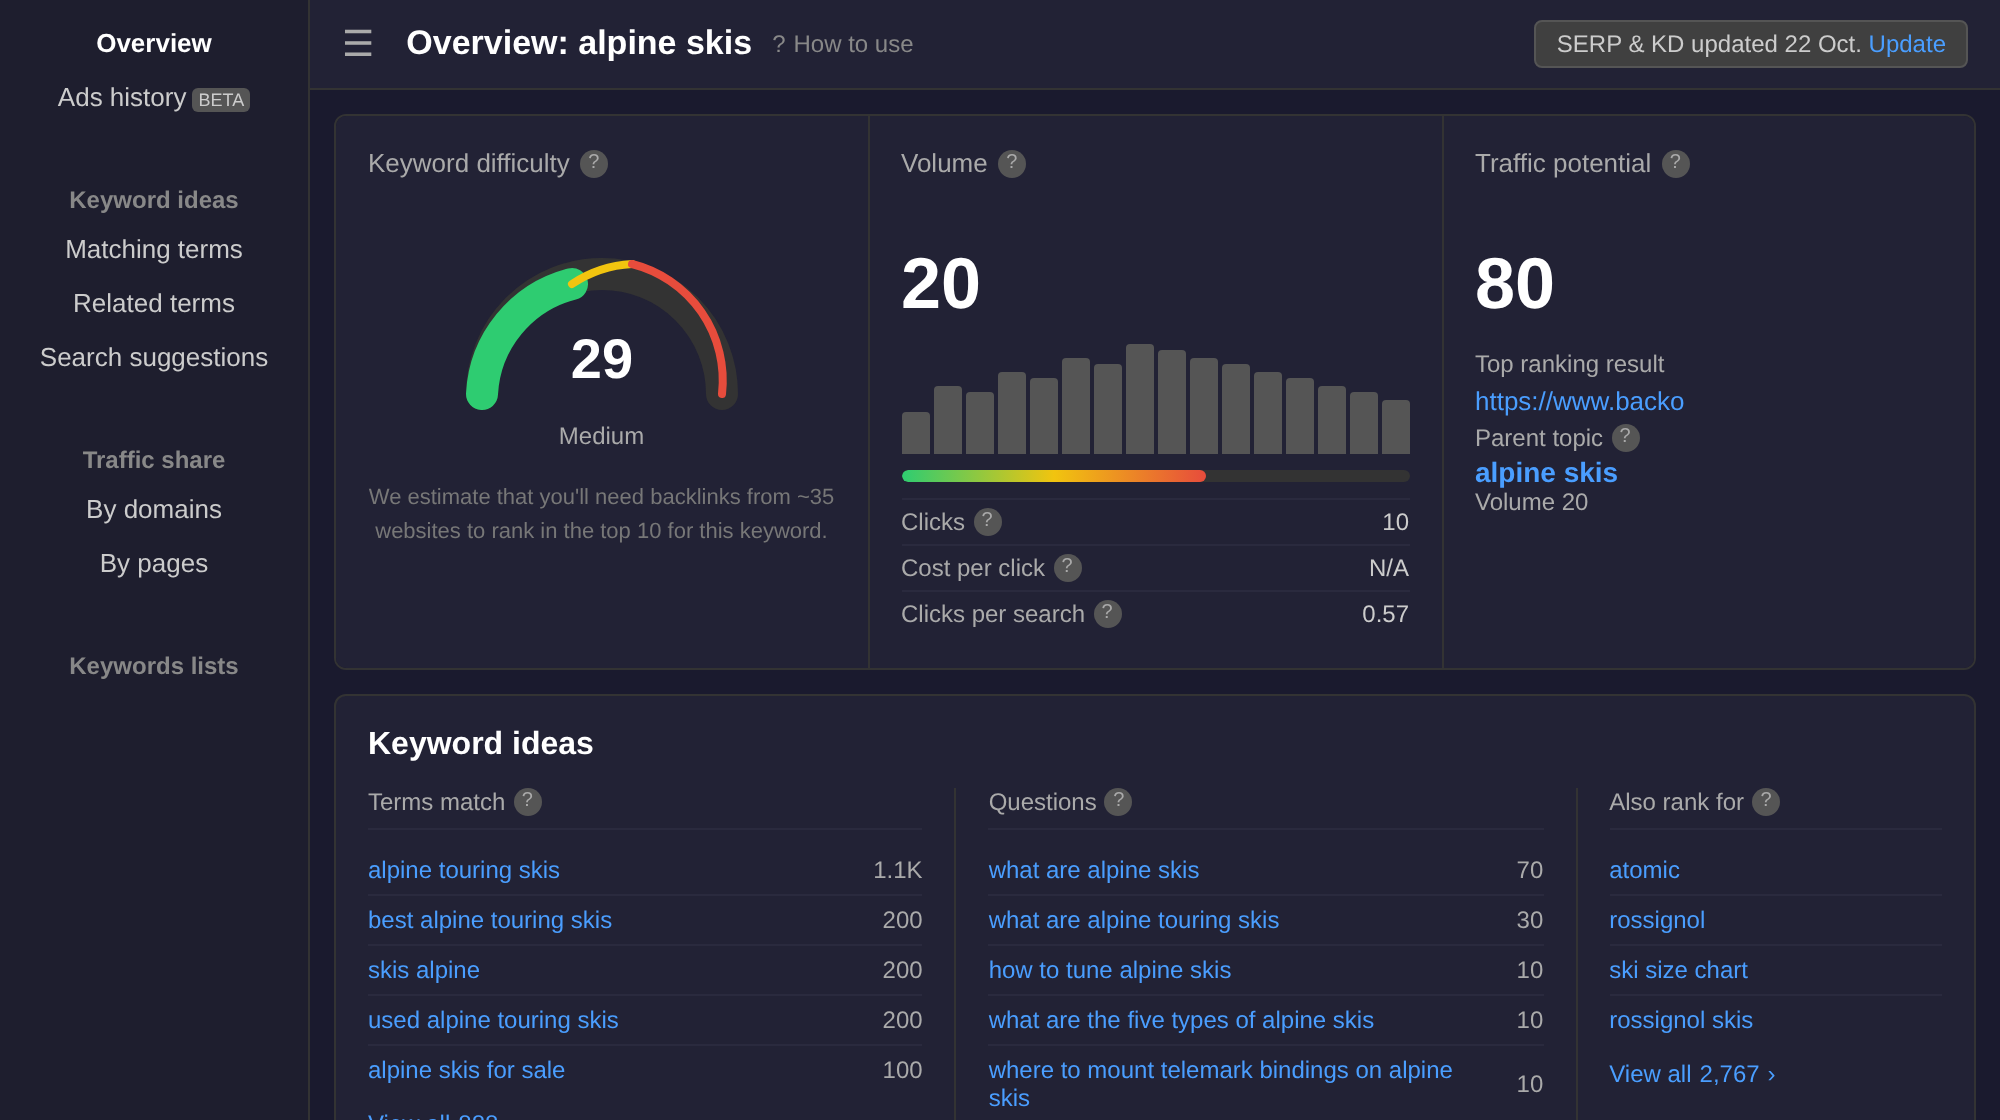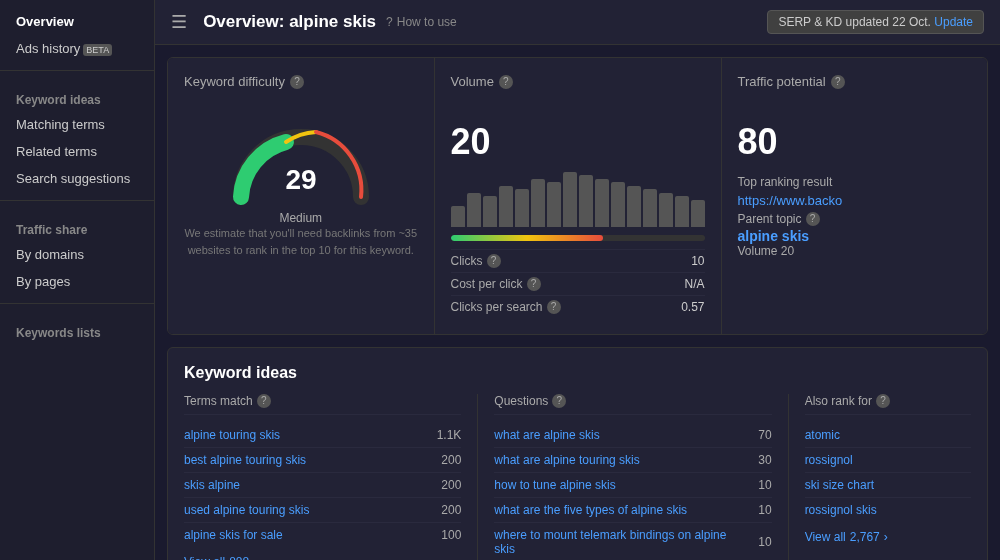--- a/index.html
+++ b/index.html
@@ -7,20 +7,21 @@
 
     
     #sidebar {
       width: 155px;
       min-width: 155px;
       background: #1e1e2e;
       padding: 8px 0;
       border-right: 1px solid #333;
       display: flex;
       flex-direction: column;
+      align-items: center;
     }
     .sidebar-section-item {
       padding: 6px 16px;
       color: #ccc;
       cursor: pointer;
       font-size: 13px;
     }
     .sidebar-section-item.active { color: #fff; font-weight: bold; }
     .sidebar-group-label {
       padding: 14px 16px 4px;
@@ -123,21 +124,21 @@
     .volume-bar { background: #555; width: 14px; border-radius: 2px 2px 0 0; }
 
     
     .clicks-bar-container { height: 6px; background: #333; border-radius: 3px; margin: 8px 0; overflow: hidden; }
     .clicks-bar-fill { height: 100%; border-radius: 3px; background: linear-gradient(to right, #2ecc71, #f1c40f, #e74c3c); }
 
     .stat-row { display: flex; justify-content: space-between; align-items: center; padding: 4px 0; border-top: 1px solid #2a2a3e; font-size: 12px; }
     .stat-label { color: #aaa; display: flex; align-items: center; gap: 4px; }
     .stat-value { color: #ccc; }
 
-    .estimate-text { font-size: 11px; color: #777; text-align: center; margin-top: 0; line-height: 1.5; }
+    .estimate-text { font-size: 11px; color: #777; text-align: center; margin-top: 16px; line-height: 1.5; }
 
     
     .top-ranking-label { font-size: 12px; color: #aaa; margin-top: 12px; margin-bottom: 4px; }
     .top-ranking-link { color: #4a9eff; font-size: 13px; cursor: pointer; word-break: break-all; }
     .parent-topic-label { font-size: 12px; color: #aaa; margin-top: 4px; margin-bottom: 2px; display: flex; align-items: center; gap: 4px; }
     .parent-topic-link { color: #4a9eff; font-size: 14px; cursor: pointer; font-weight: bold; }
     .parent-volume { font-size: 12px; color: #aaa; }
 
     
     .keyword-ideas-section {

